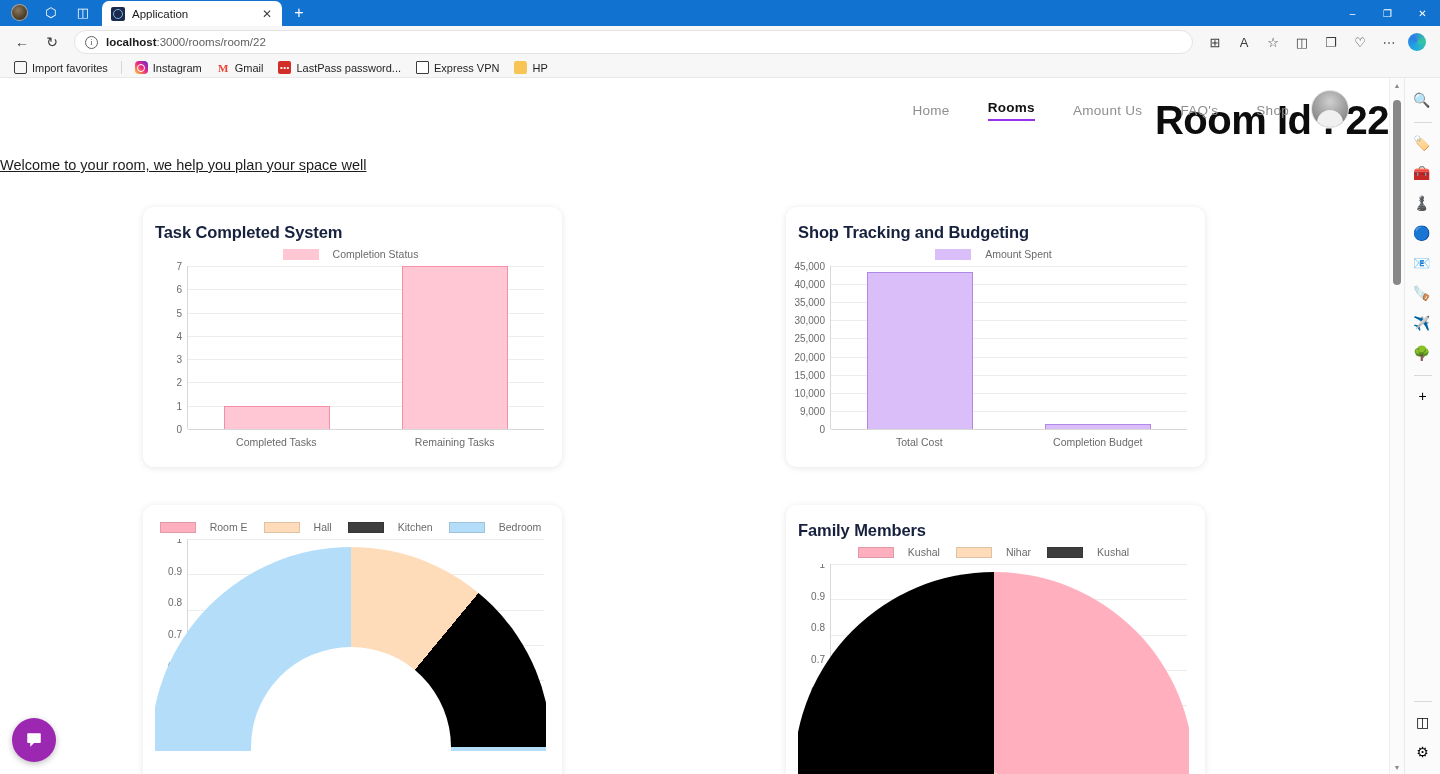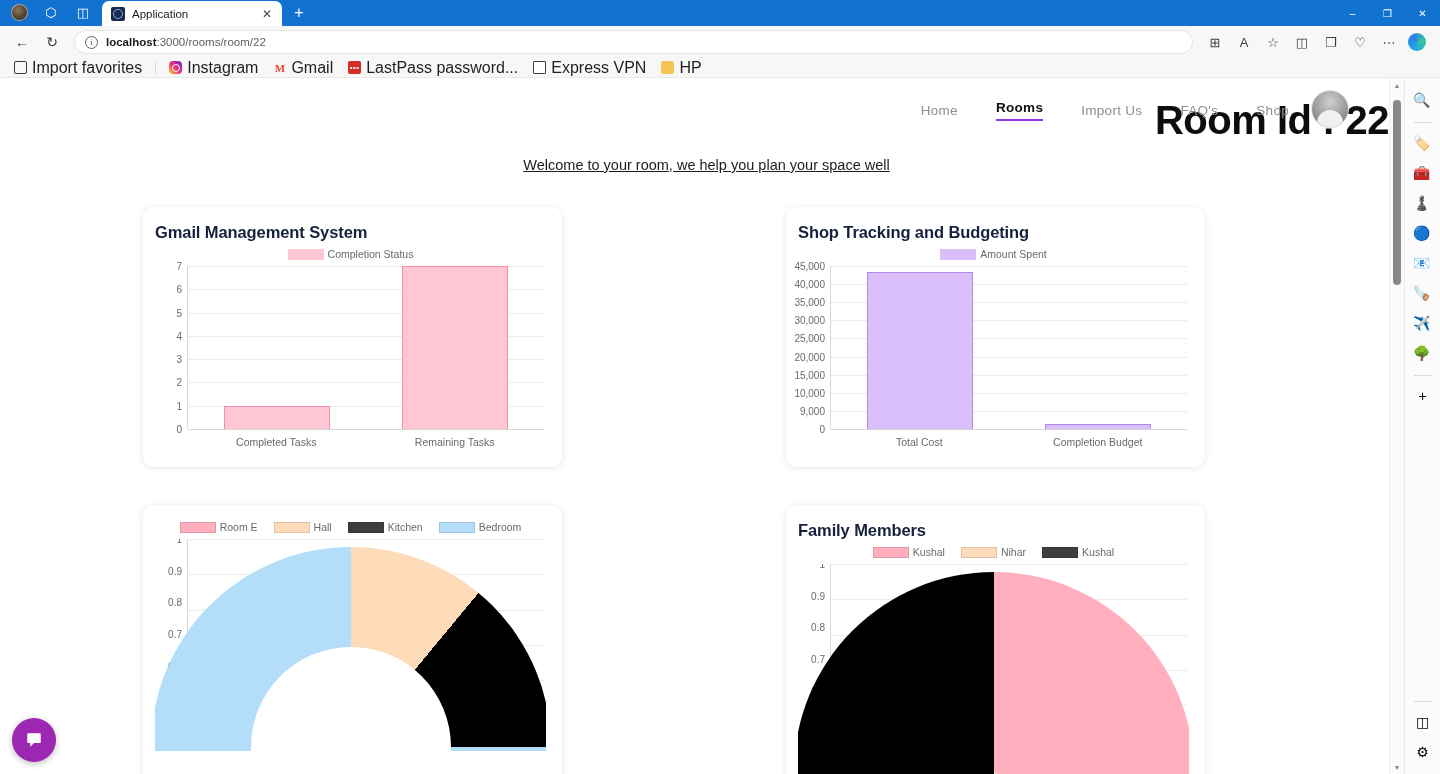--- a/index.html
+++ b/index.html
@@ -81,21 +81,21 @@
     width: 18px; height: 18px; border-radius: 50%;
     background: conic-gradient(from 200deg, #1fa8e0, #2b7de9, #36c5a0, #1fa8e0);
     margin: 0 6px 0 4px;
   }
 
   .bookmarks {
     height: 20px; background: #f7f7f7; display: flex; align-items: center;
     padding: 0 8px; gap: 3px; flex: 0 0 20px; border-bottom: 1px solid #e8e8e8;
   }
   .bm { display: flex; align-items: center; gap: 5px; padding: 1px 6px; border-radius: 4px; }
-  .bm-label { font-size: 16px; color: #1f1f1f; white-space: nowrap; text-align: right; }
+  .bm-label { font-size: 11px; color: #1f1f1f; white-space: nowrap; text-align: right; }
   .bm-sep { width: 1px; height: 13px; background: #d6d6d6; margin: 0 4px; }
   .ic { width: 13px; height: 13px; flex: 0 0 13px; display: flex;
     align-items: center; justify-content: center; font-size: 10px; }
   .ic-import { border: 1.2px solid #3b3b3b; border-radius: 2px; position: relative; }
   .ic-insta { border-radius: 4px; background: linear-gradient(45deg,#f9ce34,#ee2a7b,#6228d7); }
   .ic-insta::after { content:""; width:6px; height:6px; border:1.2px solid #fff; border-radius:50%; }
   .ic-gmail { color: #ea4335; font-weight: 700; font-size: 11px; font-family: "Liberation Serif", serif; }
   .ic-lastpass { background: #d32d27; border-radius: 2px; color: #fff; font-size: 8px;
     letter-spacing: .5px; }
   .ic-doc { border: 1.2px solid #3b3b3b; border-radius: 1px; background: #fff; }
@@ -161,41 +161,40 @@
   .avatar::after {
     content: ""; position: absolute; left: 50%; top: 52%; transform: translateX(-50%);
     width: 26px; height: 26px; border-radius: 13px 13px 0 0; background: #f0f0f0;
   }
 
   .page-title {
     text-align: right; font-size: 40px; font-weight: 700; color: #0d0d0d;
     letter-spacing: -.5px; margin-top: -6px;
   }
   .page-sub {
-    text-align: center; font-size: 14.5px; color: #1d1d1d; text-decoration: underline;
+    font-size: 14.5px; color: #1d1d1d; text-decoration: underline;
     margin-top: 14px;
-    padding-left: 24px;
   }
 
   
   .grid {
     display: grid; grid-template-columns: 1fr 1fr; gap: 38px 224px;
     padding: 34px 184px 0 143px; margin-top: 0;
   }
   .card {
     background: #fff; border-radius: 11px; box-shadow: 0 1px 7px rgba(0,0,0,.10);
     padding: 16px 16px 10px 12px; height: 260px; position: relative; overflow: hidden;
   }
   .card.tall { height: 286px; }
   .card-title {
     font-size: 16.5px; font-weight: 700; color: #16213e; letter-spacing: -.1px;
     padding-left: 0; margin-bottom: 6px;
   }
   .legend { display: flex; justify-content: center; align-items: center; gap: 16px; margin-bottom: 6px; }
-  .legend-item { display: flex; align-items: center; gap: 4px; }
+  .legend-item { display: flex; align-items: center; gap: 14px; }
   .legend-swatch { width: 36px; height: 11px; border: 1px solid rgba(0,0,0,.12); }
   .legend-label { font-size: 10.5px; color: #6a6a6a; }
 
   
   .chart-area { position: relative; height: 185px; padding-left: 32px; }
   .yaxis { position: absolute; left: 0; top: 0; bottom: 22px; width: 30px; }
   .ytick { position: absolute; right: 3px; transform: translateY(-50%); font-size: 10px;
     color: #6a6a6a; white-space: nowrap; }
   .plot { position: absolute; left: 32px; right: 2px; top: 0; bottom: 22px;
     border-left: 1px solid #d8d8d8; }
@@ -297,34 +296,34 @@
   <div class="viewport">
 
     <div class="page">
       <div class="site">
 
         <div class="site-header">
 
           <div class="site-nav">
             <div class="nav-link">Home</div>
             <div class="nav-link active">Rooms</div>
-            <div class="nav-link">Import Us</div>
+            <div class="nav-link">Amount Us</div>
             <div class="nav-link">FAQ's</div>
             <div class="nav-link">Shop</div>
           </div>
           <div class="avatar"></div>
         </div>
 
         <div class="page-title">Room Id : 22</div>
         <div class="page-sub">Welcome to your room, we help you plan your space well</div>
 
         <div class="grid">
 
           <div class="card">
-            <div class="card-title">Gmail Management System</div>
+            <div class="card-title">Task Completed System</div>
             <div class="legend">
               <div class="legend-item">
                 <span class="legend-swatch" id="sw-0" style="background: rgb(255, 198, 211); border-color: rgb(255, 198, 211);"></span>
                 <span class="legend-label">Completion Status</span>
               </div>
             </div>
             <div class="chart-area">
               <div class="yaxis" id="y-0">
                   <div class="ytick" style="top: 100%;">0</div>
                   <div class="ytick" style="top: 85.7143%;">1</div>

